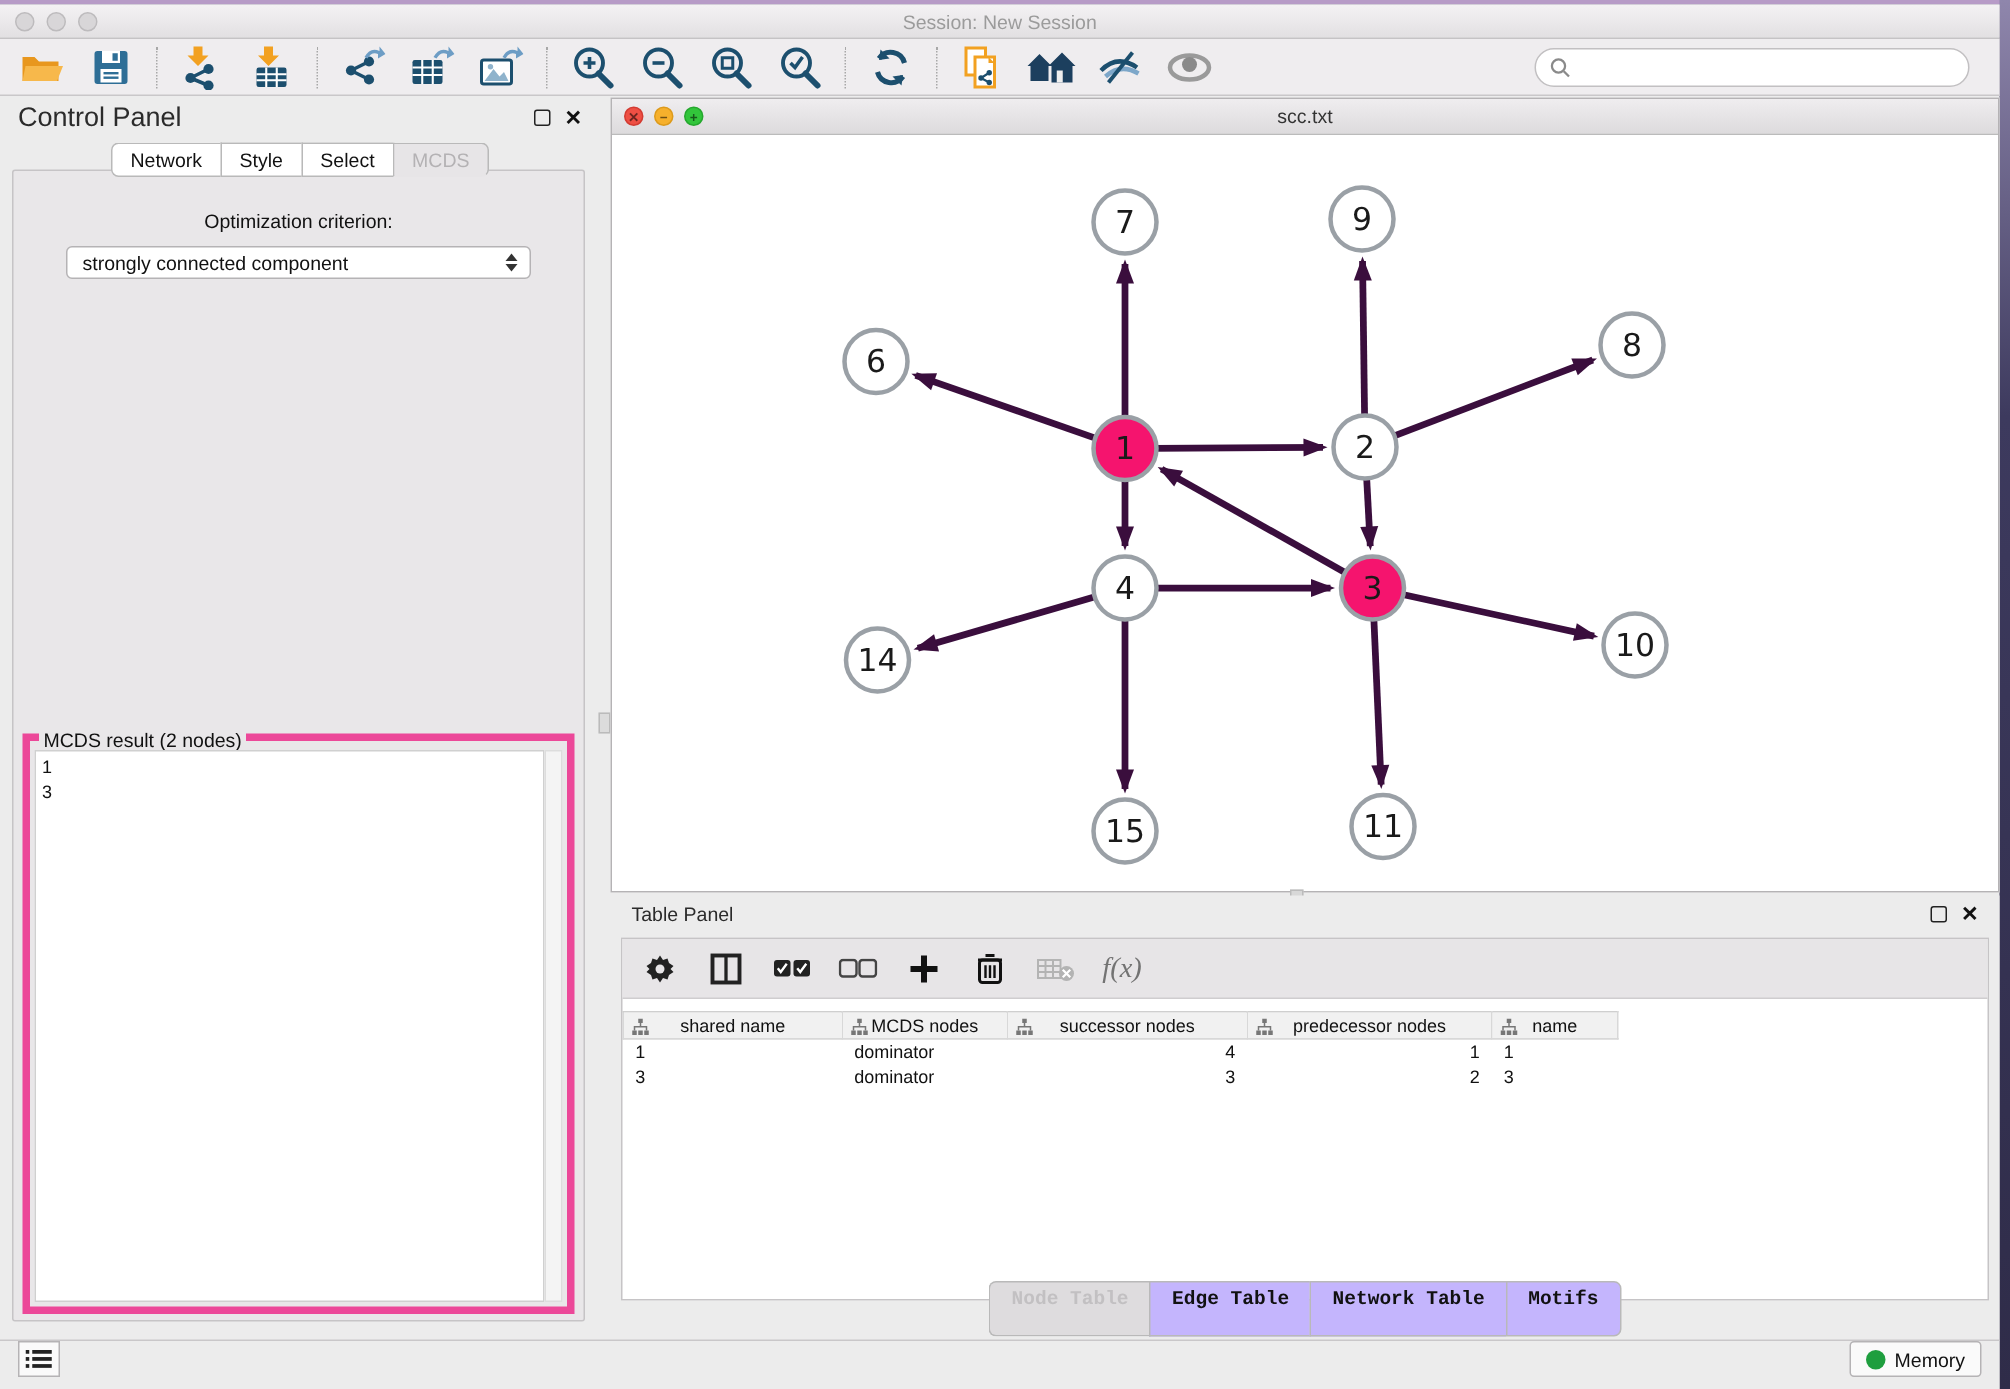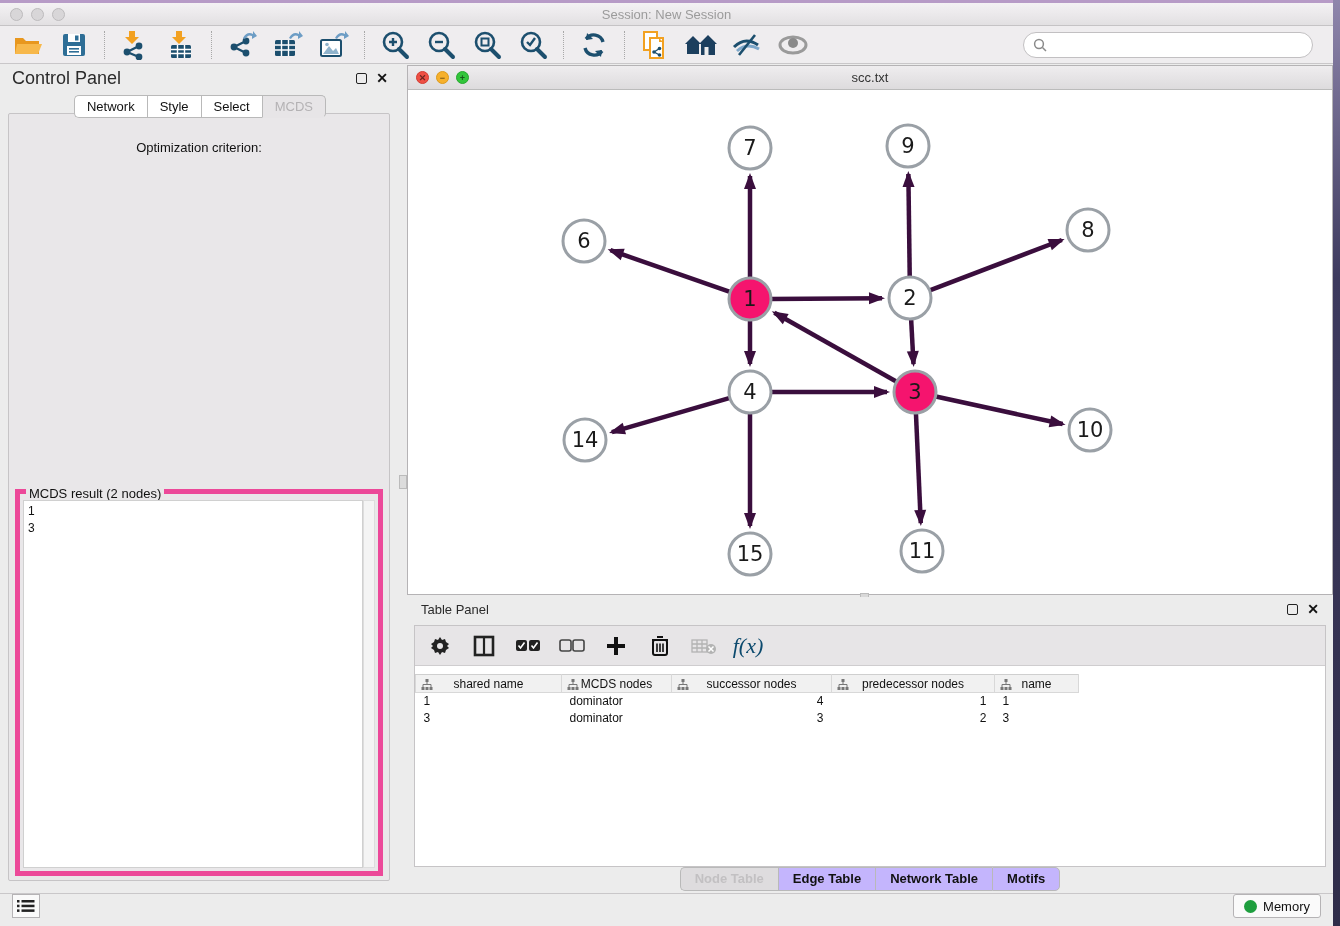--- a/index.html
+++ b/index.html
@@ -86,30 +86,30 @@
   .h-grip { position:absolute; left:860px; top:590px; width:9px; height:7px; background:#d8d8d8; border:1px solid #bbb; }
 
   
   .table-panel { position:absolute; left:407px; top:594px; width:926px; bottom:33px; background:#ececec; }
   .tp-header { height:24px; display:flex; align-items:center; padding:0 14px; }
   .tp-header .tp-title { font-size:13px; color:#2b2b2b; }
   .tp-content { position:absolute; left:7px; right:7px; top:28px; bottom:26px; background:#fff; border:1px solid #c6c4c6; }
   .tp-toolbar { height:40px; background:#e7e5e7; border-bottom:1px solid #cfcdcf; display:flex; align-items:center;
                 padding:0 10px; gap:14px; }
   .tp-tool { width:30px; height:28px; display:flex; align-items:center; justify-content:center; }
-  .fx-label { font-family:"Liberation Serif", serif; font-style:italic; font-size:22px; color:#0c4a6e;text-align:right; }
+  .fx-label { font-family:"Liberation Serif", serif; font-style:italic; font-size:19px; color:#737373;text-align:right; }
 
   .grid-table { margin-top:8px; border-collapse:collapse; font-size:12px; table-layout:fixed; }
   .grid-table th { background:#f1f1f1; border:1px solid #d8d8d8; border-top:1px solid #cfcfcf; font-weight:normal;
                    height:18px; padding:0 4px; color:#111; position:relative; }
   .grid-table th .th-inner { display:flex; align-items:center; justify-content:center; gap:4px; }
   .grid-table td { height:17px; padding:0 8px; color:#111; border:none; }
   .col-icon { width:12px; height:11px; flex:0 0 auto; position:absolute; left:5px; top:4px; }
 
-  .tp-tabs { position:absolute; left:0; right:0; bottom:2px; height:24px; display:flex; justify-content:center; }
+  .tp-tabs { position:absolute; left:0; right:0; bottom:2px; height:37px; display:flex; justify-content:center;font-family:Liberation Mono, monospace; }
   .tp-tab { font-size:13px; font-weight:bold; padding:3px 14px; background:#c4b5fd; border:1px solid #b9b9b9;
             border-right:none; color:#111; }
   .tp-tab:first-child { border-top-left-radius:5px; border-bottom-left-radius:5px; }
   .tp-tab:last-child { border-right:1px solid #b9b9b9; border-top-right-radius:5px; border-bottom-right-radius:5px; }
   .tp-tab.active { background:#dedcde; color:#c2c0c2; }
 
   
   .statusbar { position:absolute; left:0; bottom:0; width:1333px; height:33px; background:#ececec;
                border-top:1px solid #c9c7c9; display:flex; align-items:flex-start; padding:0 12px; }
   .status-left-btn { width:28px; height:24px; background:#fafafa; border:1px solid #b5b3b5;
@@ -294,20 +294,27 @@
       </span>
     </div>
     <div class="cp-tabs" id="cp-tabs">
         <div class="tab">Network</div>
         <div class="tab">Style</div>
         <div class="tab">Select</div>
         <div class="tab active">MCDS</div>
       </div>
     <div class="cp-body">
       <div class="opt-label">Optimization criterion:</div>
+      <div class="dropdown">
+        <span class="dd-value">strongly connected component</span>
+        <span class="dd-arrows">
+            <i class="dd-up"></i>
+            <i class="dd-down"></i>
+          </span>
+      </div>
       <div class="result-group">
         <span class="result-legend">MCDS result (2 nodes)</span>
         <div class="result-text" id="result-text">1
 3</div>
         <div class="result-scroll"></div>
       </div>
     </div>
   </div>
 
   <div class="v-divider"></div>

